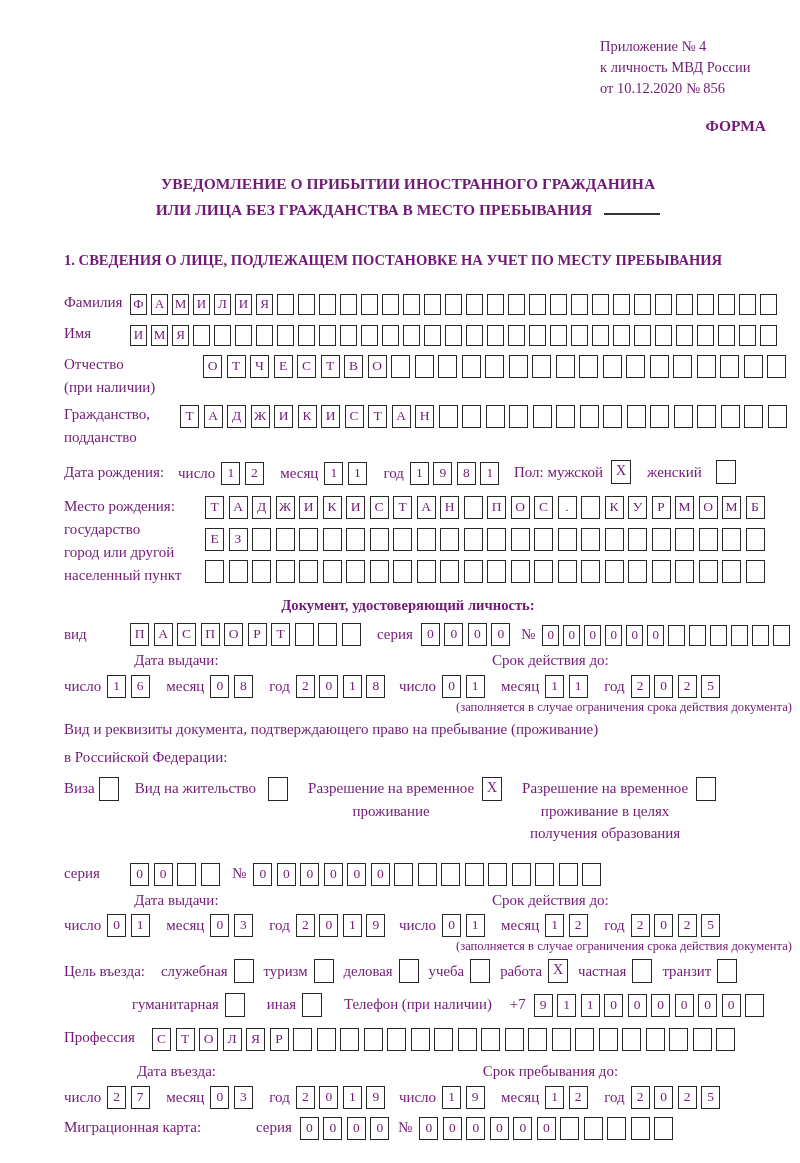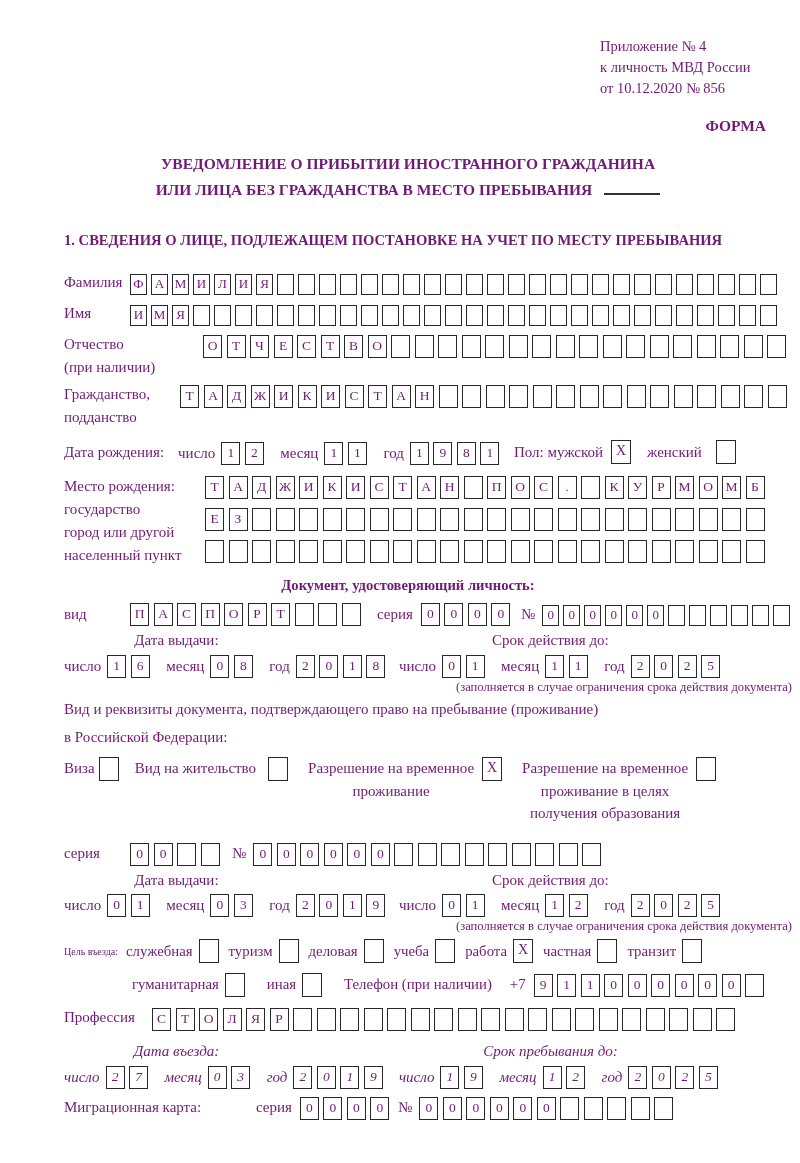--- a/index.html
+++ b/index.html
@@ -5,21 +5,21 @@
   * { margin:0; padding:0; box-sizing:border-box; }
   html,body { background:#e8e8e8; }
   .page {
     width:800px; height:1163px; margin:0 auto; background:#ffffff;
     font-family:"Liberation Serif","DejaVu Serif",serif; color:#701a75;
     padding:36px 8px 0 64px; overflow:hidden; position:relative;
   }
   .hdr-block { margin-left:auto; width:192px; font-size:14.5px; line-height:1.45; }
   .hdr-block .grp2 { margin-top:7px; }
   .forma { text-align:right; padding-right:26px; font-weight:bold; font-size:15.5px; margin-top:18px; }
-  .title { text-align:center; font-weight:bold; font-size:15.5px; line-height:1.65; margin-top:16px; margin-right:40px;}
+  .title { text-align:center; font-weight:bold; font-size:15.5px; line-height:1.65; margin-top:36px; margin-right:40px;}
   .tblank { display:inline-block; width:56px; border-bottom:2px solid #333; height:14px; margin-left:12px; }
   .sec1 { font-weight:bold; font-size:14.6px; margin-top:30px; margin-bottom:22px; white-space:nowrap; }
 
   .row { display:flex; align-items:flex-start; margin-bottom:7px; }
   .lbl { font-size:15px; line-height:23px; flex:none; }
   .w66 { width:66px; } .w116 { width:116px; } .w139 { width:139px; } .w141 { width:141px; }
   .w88 { width:88px; } .w168 { width:168px; }
   .cellrow { white-space:nowrap; line-height:23px; }
 
   .cell {
@@ -49,21 +49,21 @@
   .intro { font-size:15px; margin-bottom:11px; }
 
   .res-options { display:flex; align-items:flex-start; margin:2px 0 16px 0; }
   .res-opt { display:flex; align-items:flex-start; }
   .opt-label { font-size:15px; white-space:pre-line; text-align:center; line-height:1.5; }
   .res-opt .cbox { margin-left:8px; margin-top:0; }
 
   .inline-opts { display:flex; align-items:center; flex-wrap:nowrap; margin-bottom:9px; }
   .inline-opts .olabel { font-size:14.8px; margin-right:6px; white-space:nowrap; }
   .inline-opts .cbox { margin-right:10px; }
-  .plead { font-size:10px; margin-right:8px; white-space:nowrap; }
+  .plead { font-size:15px; margin-right:16px; white-space:nowrap; }
 </style>
 </head>
 <body>
 
 <div class="page">
 
   <div class="hdr-block">
     <div>Приложение № 4</div>
     <div>к личность МВД России</div>
     <div>от 10.12.2020 № 856</div>
@@ -220,21 +220,21 @@
     <span class="olabel" style="margin-right:18px;">Телефон (при наличии)</span>
     <span class="olabel" style="margin-right:8px;">+7</span>
     <span class="cellrow"><span class="cell">9</span><span class="cell">1</span><span class="cell">1</span><span class="cell">0</span><span class="cell">0</span><span class="cell">0</span><span class="cell">0</span><span class="cell">0</span><span class="cell">0</span><span class="cell"></span></span>
   </div>
 
   <div class="row" style="margin-bottom:8px;">
     <div class="lbl w88">Профессия</div>
     <div class="cellrow"><span class="cell">С</span><span class="cell">Т</span><span class="cell">О</span><span class="cell">Л</span><span class="cell">Я</span><span class="cell">Р</span><span class="cell"></span><span class="cell"></span><span class="cell"></span><span class="cell"></span><span class="cell"></span><span class="cell"></span><span class="cell"></span><span class="cell"></span><span class="cell"></span><span class="cell"></span><span class="cell"></span><span class="cell"></span><span class="cell"></span><span class="cell"></span><span class="cell"></span><span class="cell"></span><span class="cell"></span><span class="cell"></span><span class="cell"></span></div>
   </div>
 
-  <div class="dates-row" style="margin-top:12px;font-style:italic;">
+  <div class="dates-row" style="margin-top:12px;">
     <div class="dates-col left">
       <div class="dhead">Дата въезда:</div>
       <div class="dgroup"><span class="dlab">число</span><span class="cell">2</span><span class="cell">7</span><span class="dlab">месяц</span><span class="cell">0</span><span class="cell">3</span><span class="dlab">год</span><span class="cell">2</span><span class="cell">0</span><span class="cell">1</span><span class="cell">9</span></div>
     </div>
     <div class="dates-col right">
       <div class="dhead">Срок пребывания до:</div>
       <div class="dgroup"><span class="dlab">число</span><span class="cell">1</span><span class="cell">9</span><span class="dlab">месяц</span><span class="cell">1</span><span class="cell">2</span><span class="dlab">год</span><span class="cell">2</span><span class="cell">0</span><span class="cell">2</span><span class="cell">5</span></div>
     </div>
   </div>
 

